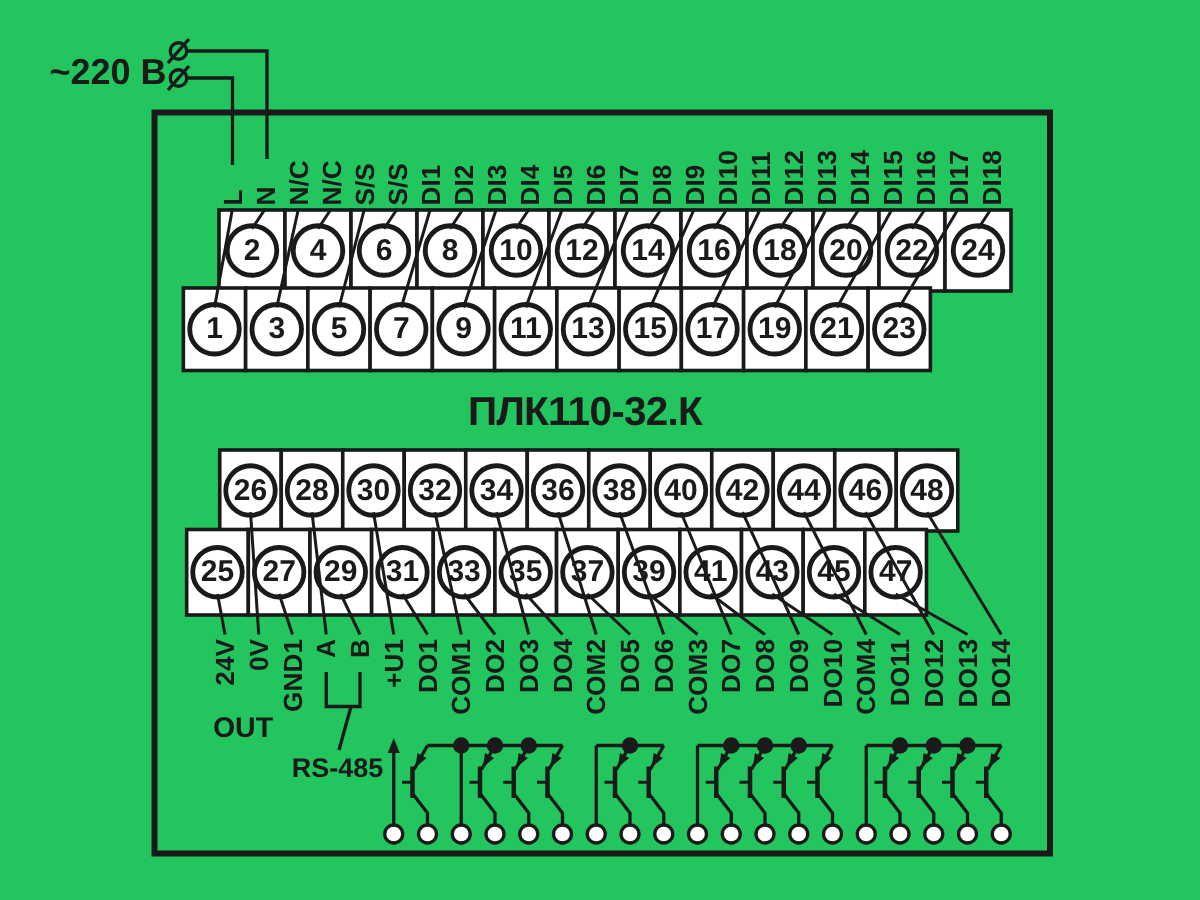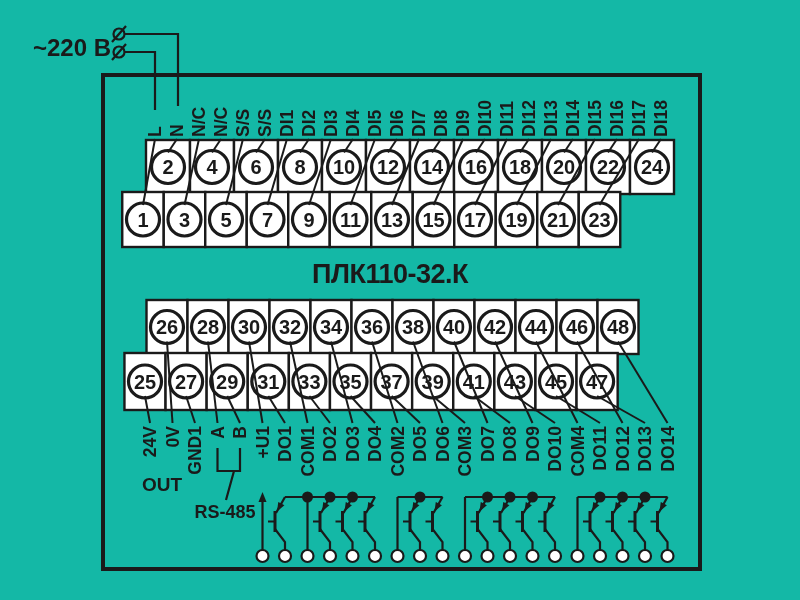--- a/index.html
+++ b/index.html
@@ -1,16 +1,16 @@
 <!DOCTYPE html>
 <html><head>
 <meta charset="utf-8">
 <style>
   html,body{margin:0;padding:0;background:#ffffff;}
-  #stage{position:relative;width:800px;height:600px;background:#14b8a6;overflow:hidden;}
+  #stage{position:relative;width:800px;height:600px;background:#22c55e;overflow:hidden;}
   svg text{font-family:"Liberation Sans","DejaVu Sans",sans-serif;font-weight:bold;fill:#1a1a1a;}
   .t-num{font-size:20px;}
   .t-rot{font-size:17.5px;}
   .t-title{font-size:27px;letter-spacing:-0.5px;}
   .t-power{font-size:24px;}
   .t-out{font-size:19px;}
   .t-rs{font-size:18px;}
 </style>
 </head>
 <body>

